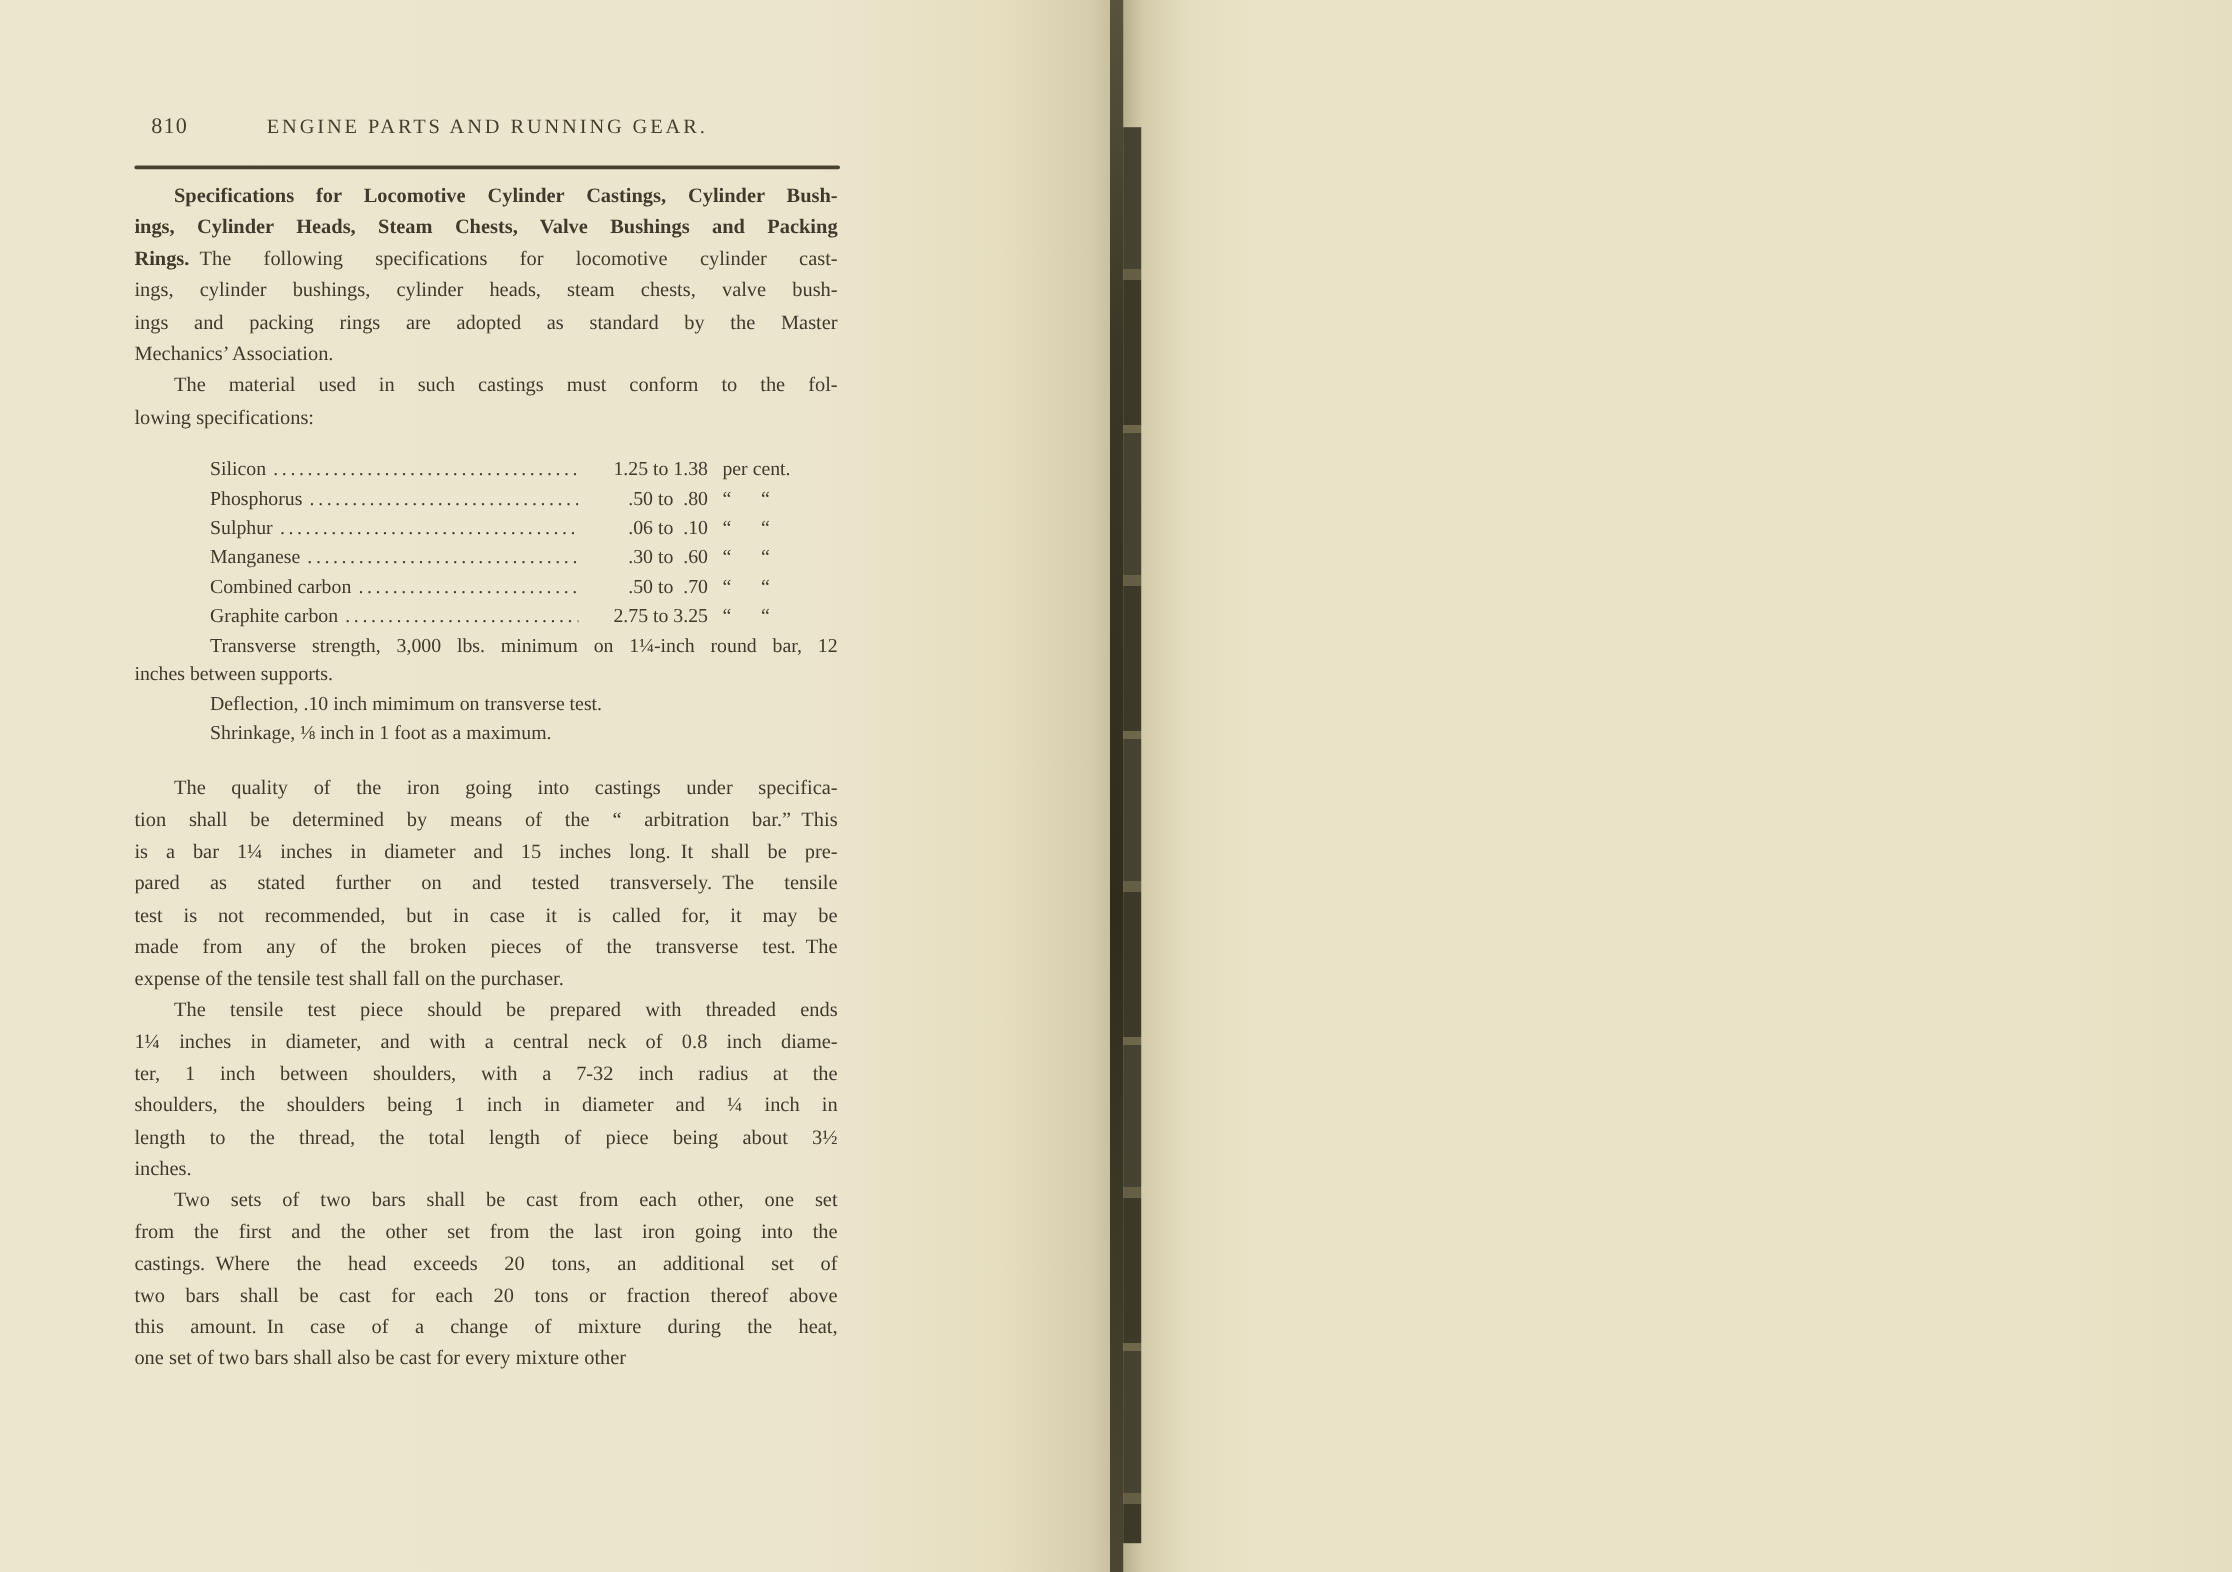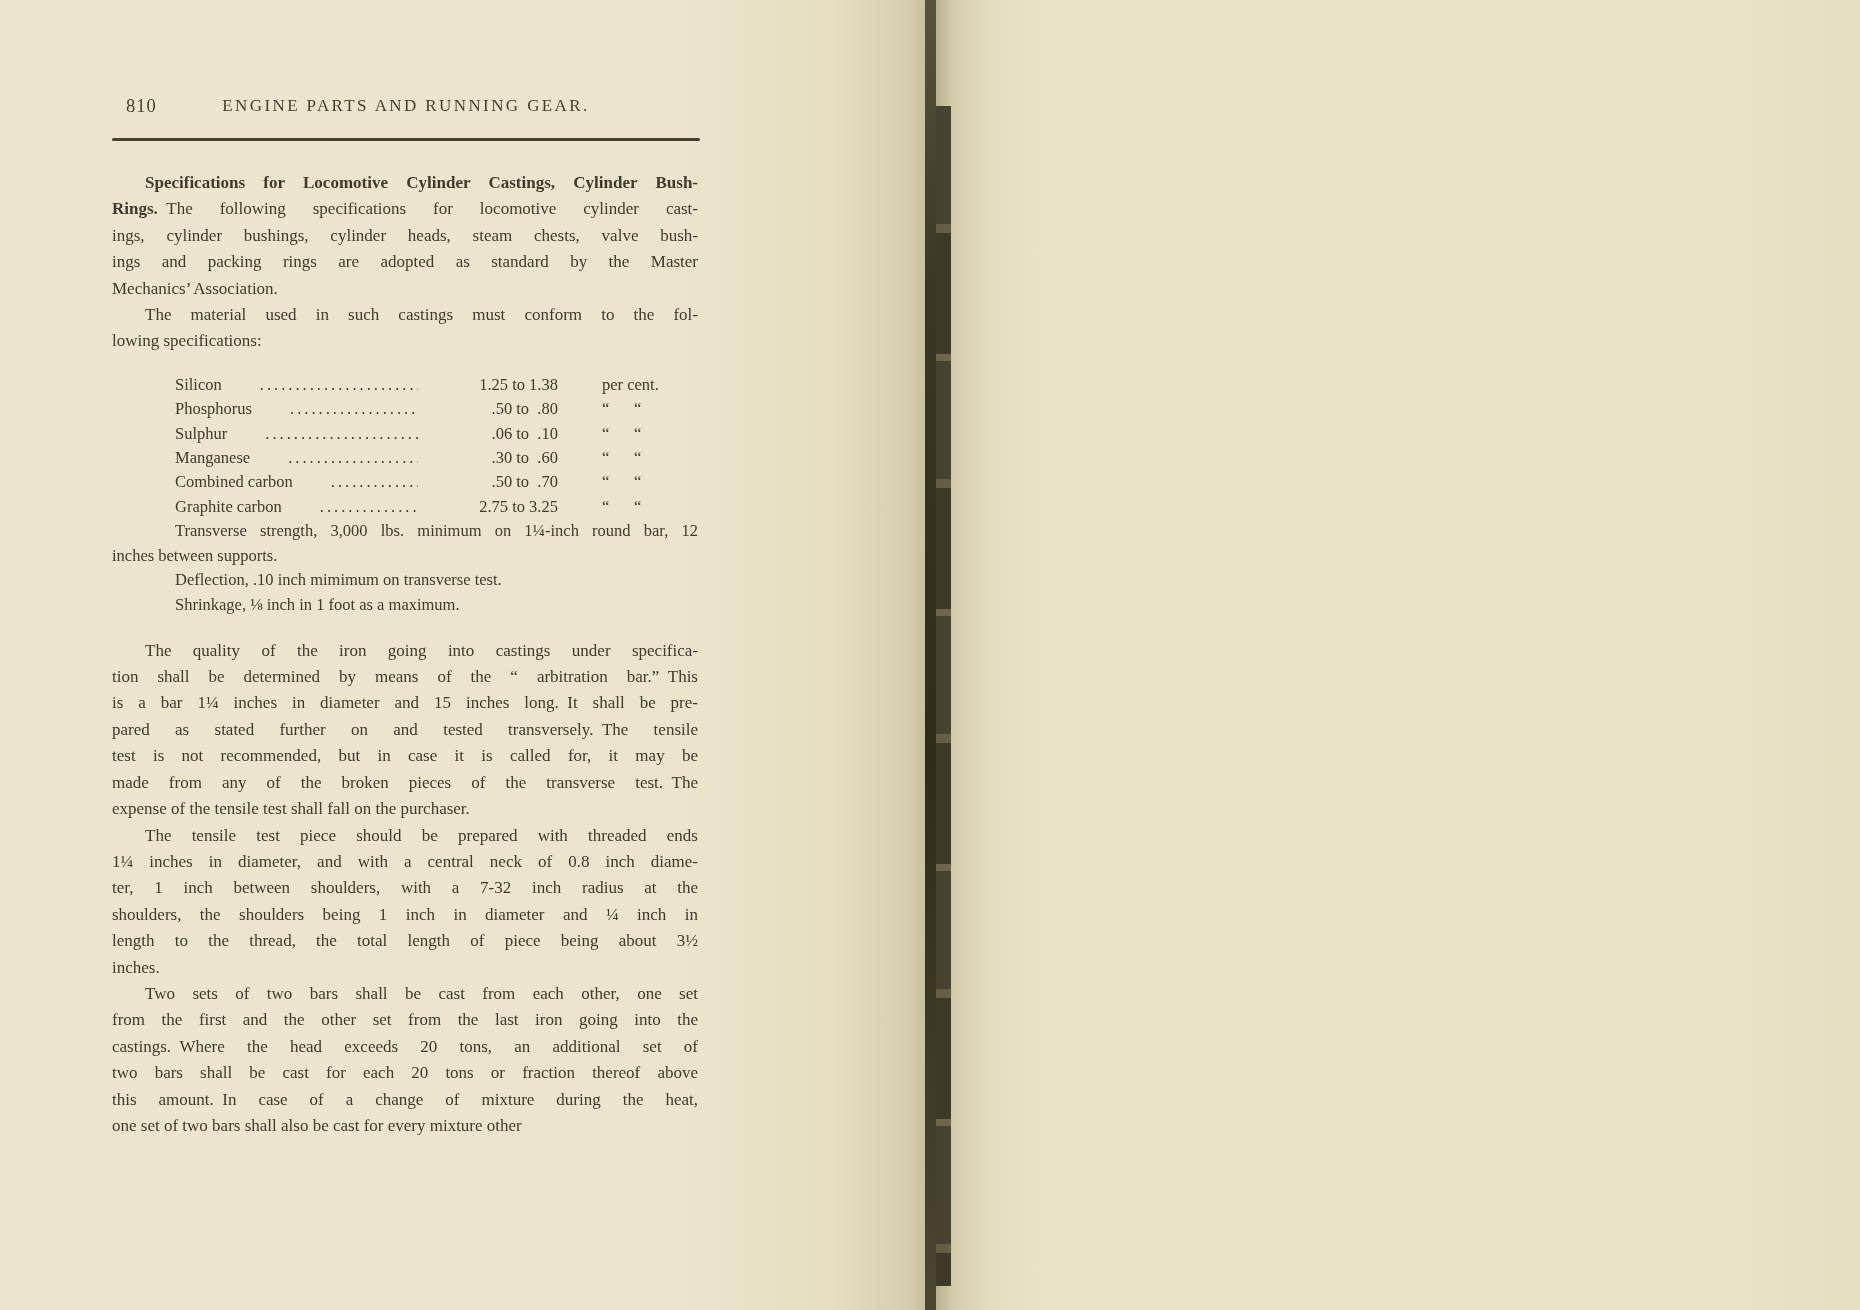--- a/index.html
+++ b/index.html
@@ -34,46 +34,47 @@
   .head-title{
     position:absolute;left:0;right:0;top:0;text-align:center;
     font-size:17px;letter-spacing:2.4px;color:#443e2d;white-space:nowrap;
   }
   .pagenum{position:absolute;top:0;font-size:18.5px;letter-spacing:1px;color:#443e2d;}
   #left-head .pagenum{left:14px;}
   .head-rule{position:absolute;top:138px;height:3px;background:#474130;border-radius:2px;}
   #left-rule{left:112px;width:588px;}
 
   .content{position:absolute;font-size:17px;line-height:26.4px;}
-  #left-content{left:112px;top:170px;width:586px;}
+  #left-content{left:112px;top:150px;width:586px;}
   .line{text-align:justify;}
   .jl{text-align-last:justify;}
 
   .spec{margin-top:18px;font-size:16.5px;line-height:24.4px;}
-  .spec-row{display:flex;padding-left:63px;gap:32px;}
+  .spec-row{display:flex;padding-left:63px;}
   .spec-label{flex:none;}
   .spec-leader{flex:1 1 auto;overflow:hidden;white-space:nowrap;margin:0 4px 0 6px;}
   .spec-leader::after{content:"................................................................";letter-spacing:3px;}
   .spec-range{flex:none;width:104px;text-align:right;}
   .spec-unit{flex:none;width:96px;padding-left:12px;}
   .notes{font-size:16.5px;line-height:24.6px;} .mt20{margin-top:20px;}
 </style>
 </head>
 <body>
 
 <div class="page" id="left-page">
   <div class="running-head" id="left-head">
     <span class="pagenum">810</span>
     <span class="head-title">ENGINE PARTS AND RUNNING GEAR.</span>
   </div>
   <div class="head-rule" id="left-rule"></div>
 
   <div class="content" id="left-content">
     <div>
         <div class="line jl" style="text-indent: 33px;"><span style="font-weight: bold;">Specifications for Locomotive Cylinder Castings, Cylinder Bush-</span></div>
+        <div class="line jl"><span style="font-weight: bold;">ings, Cylinder Heads, Steam Chests, Valve Bushings and Packing</span></div>
         <div class="line jl"><span style="font-weight: bold;">Rings.</span><span> The following specifications for locomotive cylinder cast-</span></div>
         <div class="line jl"><span>ings, cylinder bushings, cylinder heads, steam chests, valve bush-</span></div>
         <div class="line jl"><span>ings and packing rings are adopted as standard by the Master</span></div>
         <div class="line"><span>Mechanics’ Association.</span></div>
       </div>
     <div>
         <div class="line jl" style="text-indent: 33px;"><span>The material used in such castings must conform to the fol-</span></div>
         <div class="line"><span>lowing specifications:</span></div>
       </div>
     <div class="spec">

